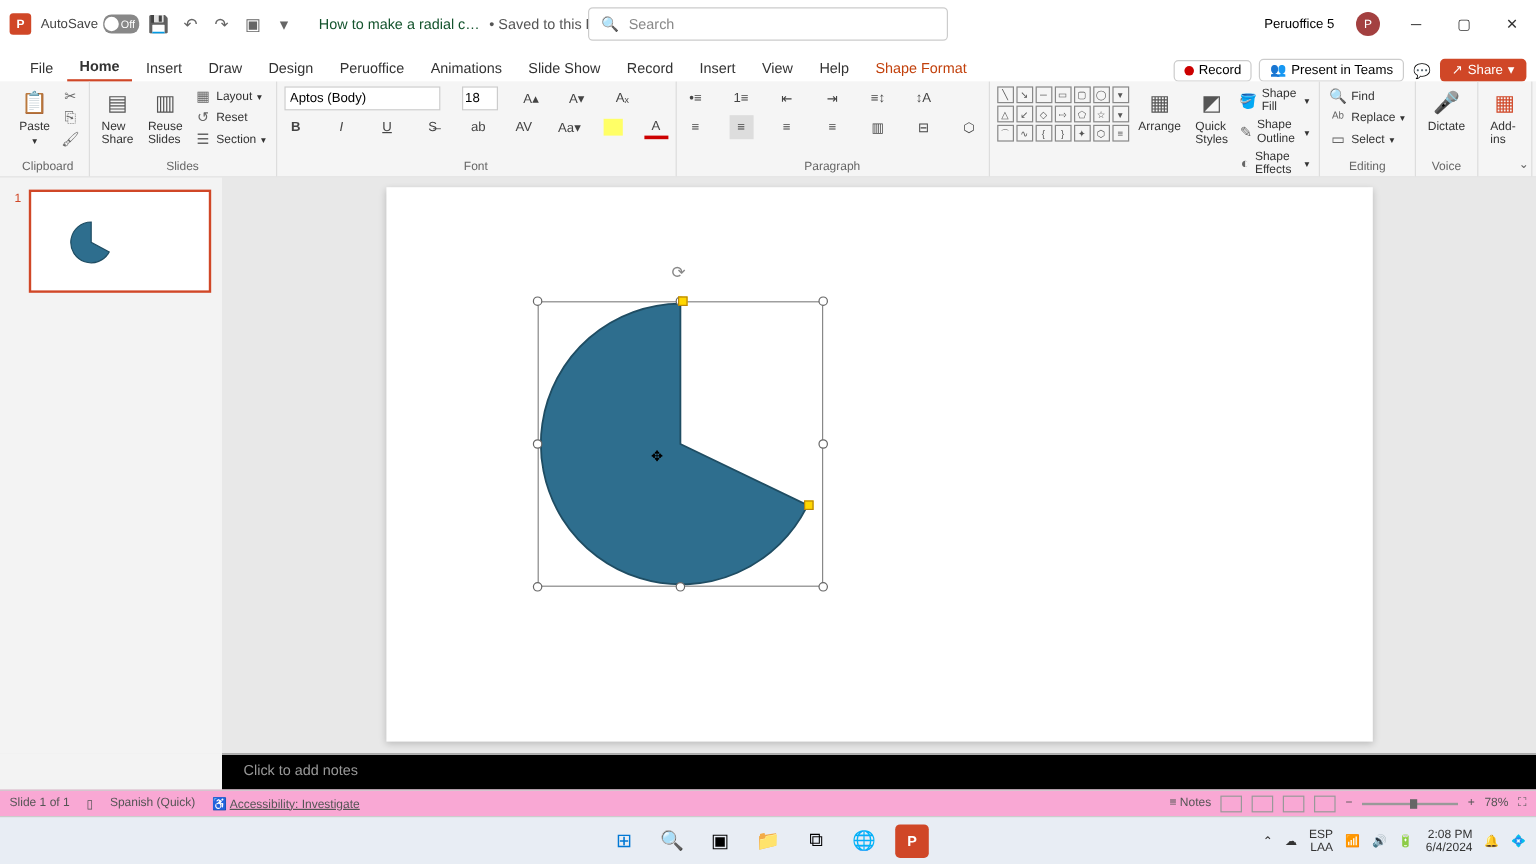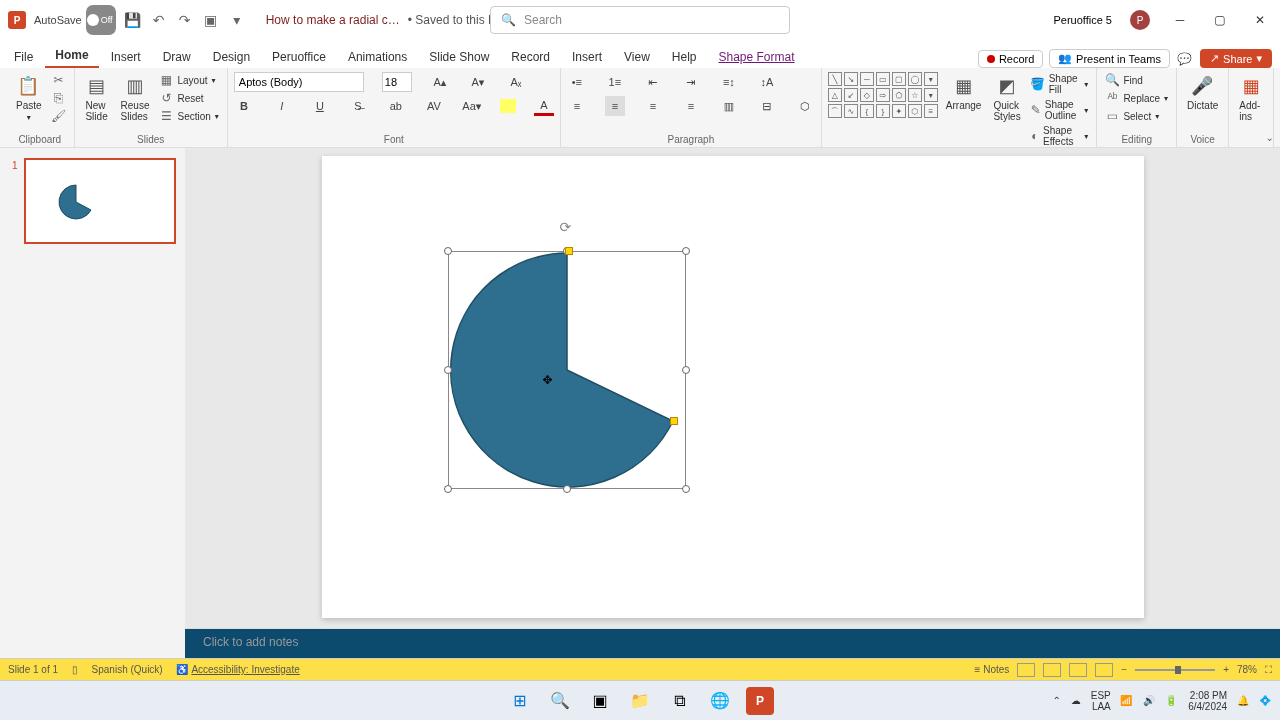--- a/index.html
+++ b/index.html
@@ -2,38 +2,38 @@
 <html><head>
 <meta charset="utf-8">
 <style>
 * { margin: 0; padding: 0; box-sizing: border-box; font-family: "Segoe UI", sans-serif; }
 body { width: 1280px; height: 720px; background: #f3f3f3; overflow: hidden; position: relative; }
 
 
 .titlebar { height: 40px; background: #fff; display: flex; align-items: center; padding: 0 8px; gap: 8px; position: relative; }
 .app-icon { width: 18px; height: 18px; background: #d04727; border-radius: 3px; display: flex; align-items: center; justify-content: center; color: #fff; font-size: 10px; font-weight: bold; }
 .autosave { display: flex; align-items: center; gap: 4px; font-size: 11px; color: #444; }
-.toggle { width: 30px; height: 30px; background: #888; border-radius: 7px; position: relative; display: inline-flex; align-items: center; }
+.toggle { width: 30px; height: 16px; background: #888; border-radius: 7px; position: relative; display: inline-flex; align-items: center; }
 .toggle-knob { width: 12px; height: 12px; background: #fff; border-radius: 50%; margin-left: 1px; }
 .toggle-off { font-size: 9px; color: #fff; margin-left: 2px; }
 .qat-icon { width: 18px; height: 18px; color: #666; display: flex; align-items: center; justify-content: center; font-size: 14px; }
-.doc-title { font-size: 12px; color: #7f1d1d; margin-left: 12px; }
+.doc-title { font-size: 12px; color: #14532d; margin-left: 12px; }
 .doc-saved { font-size: 12px; color: #555; }
 .searchbox { position: absolute; left: 50%; transform: translateX(-50%); width: 300px; height: 28px; background: #fff; border: 1px solid #ccc; border-radius: 4px; display: flex; align-items: center; padding: 0 10px; gap: 8px; font-size: 12px; color: #888; }
 .win-controls { position: absolute; right: 0; display: flex; }
 .win-btn { width: 40px; height: 40px; display: flex; align-items: center; justify-content: center; font-size: 12px; color: #333; }
 .user-area { position: absolute; right: 130px; display: flex; align-items: center; gap: 18px; font-size: 11px; }
 .avatar { width: 20px; height: 20px; background: #a34040; border-radius: 50%; color: #fff; display: flex; align-items: center; justify-content: center; font-size: 10px; }
 
 
-.tabs { height: 28px; background: #fff; display: flex; align-items: flex-end; padding: 0 4px; gap: 2px; position: relative; }
+.tabs { height: 28px; background: #fff; display: flex; align-items: flex-end; padding: 0 15px; gap: 2px; position: relative; }
 .tab { padding: 4px 10px; font-size: 12px; color: #333; cursor: pointer; }
 .tab.file { color: #333; }
 .tab.active { border-bottom: 2px solid #d04727; font-weight: 600; }
-.tab.context { color: #701a75; text-decoration: underline; }
+.tab.context { color: #c2410c; }
 .tabs-right { position: absolute; right: 8px; display: flex; gap: 6px; align-items: center; }
 .rec-btn { border: 1px solid #ccc; border-radius: 4px; padding: 2px 8px; font-size: 11px; display: flex; align-items: center; gap: 4px; background: #fff; }
 .rec-dot { width: 8px; height: 8px; background: #c00; border-radius: 50%; }
 .share-btn { background: #d04727; color: #fff; border-radius: 4px; padding: 3px 10px; font-size: 11px; display: flex; align-items: center; gap: 4px; }
 
 
 .ribbon { height: 80px; background: #f5f5f5; border-bottom: 1px solid #ddd; display: flex; padding: 0 6px; position: relative; }
 .ribbon-group { border-right: 1px solid #ddd; padding: 4px 6px 0; display: flex; flex-direction: column; justify-content: space-between; }
 .group-content { display: flex; gap: 4px; align-items: flex-start; }
 .group-label { font-size: 10px; color: #666; text-align: center; padding-bottom: 2px; position: relative; }
@@ -64,24 +64,24 @@
 .handle { position: absolute; width: 8px; height: 8px; background: #fff; border: 1px solid #666; border-radius: 50%; }
 .handle.tl { left: -4px; top: -4px; } .handle.tr { right: -4px; top: -4px; }
 .handle.bl { left: -4px; bottom: -4px; } .handle.br { right: -4px; bottom: -4px; }
 .handle.tc { left: 50%; top: -4px; margin-left: -4px; } .handle.bc { left: 50%; bottom: -4px; margin-left: -4px; }
 .handle.ml { left: -4px; top: 50%; margin-top: -4px; } .handle.mr { right: -4px; top: 50%; margin-top: -4px; }
 .adj-handle { position: absolute; width: 8px; height: 8px; background: #ffd700; border: 1px solid #b8860b; }
 .rotate { position: absolute; left: 50%; top: -32px; margin-left: -7px; font-size: 14px; color: #888; }
 .cursor { position: absolute; left: 95px; top: 122px; font-size: 12px; }
 
 
-.notes-bar { position: absolute; left: 185px; right: 0; bottom: 30px; height: 30px; background: #0c4a6e; border-top: 1px solid #ddd; padding: 6px 18px; font-size: 12px; color: #999; }
-
-
-.statusbar { position: absolute; bottom: 0; left: 0; right: 0; height: 22px; background: #fde047; border-top: 1px solid #ccc; display: flex; align-items: center; padding: 0 8px; font-size: 10px; color: #555; gap: 14px; }
+.notes-bar { position: absolute; left: 185px; right: 0; bottom: 30px; height: 30px; background: #000000; border-top: 1px solid #ddd; padding: 6px 18px; font-size: 12px; color: #999; }
+
+
+.statusbar { position: absolute; bottom: 0; left: 0; right: 0; height: 22px; background: #f9a8d4; border-top: 1px solid #ccc; display: flex; align-items: center; padding: 0 8px; font-size: 10px; color: #555; gap: 14px; }
 .status-right { position: absolute; right: 8px; display: flex; align-items: center; gap: 8px; }
 .view-btn { width: 18px; height: 14px; border: 1px solid #999; }
 .zoom-slider { width: 80px; height: 2px; background: #999; position: relative; }
 .zoom-thumb { position: absolute; left: 40px; top: -3px; width: 6px; height: 8px; background: #666; }
 
 
 .taskbar { position: absolute; bottom: 0; left: 0; right: 0; height: 40px; background: #e8edf4; border-top: 1px solid #ccc; display: flex; align-items: center; justify-content: center; gap: 12px; }
 .taskbar { bottom: 0; }
 .statusbar { bottom: 40px; }
 .notes-bar { bottom: 62px; }
@@ -179,21 +179,21 @@
       </div>
     </div>
     <div class="group-label">Clipboard</div>
   </div>
 
   <div class="ribbon-group">
     <div class="group-content">
       <div class="big-btn">
           <span class="icon">▤</span>
           <span style="white-space:pre">New
-Slide</span>
+Share</span>
         </div>
       <div class="big-btn">
           <span class="icon">▥</span>
           <span style="white-space:pre">Reuse
 Slides</span>
         </div>
       <div class="small-stack">
         <div class="small-item">
             <span class="icon">▦</span>
             <span>Layout</span>

